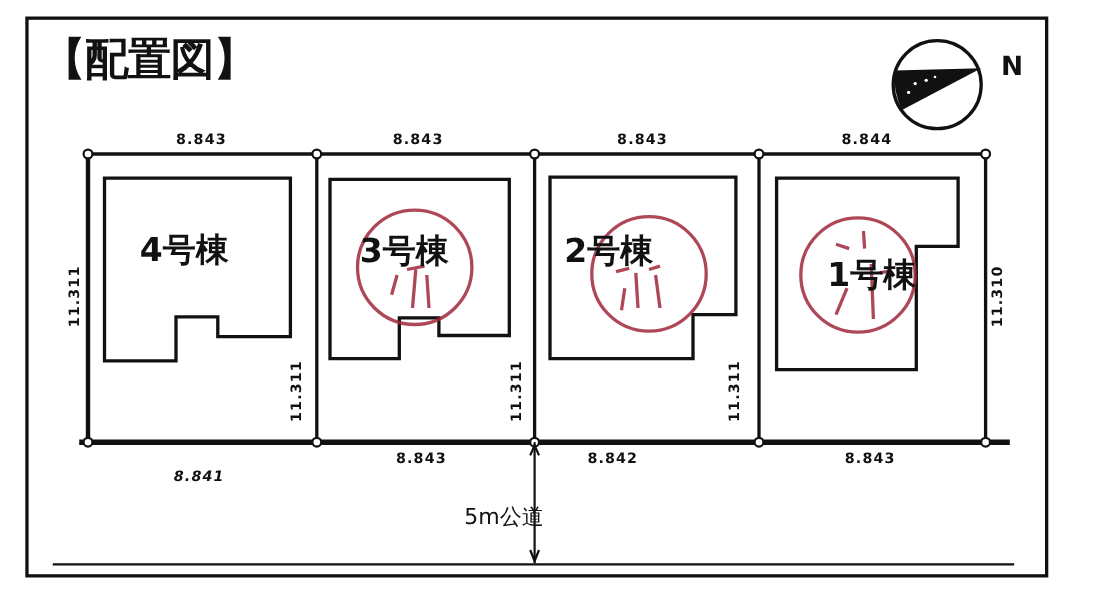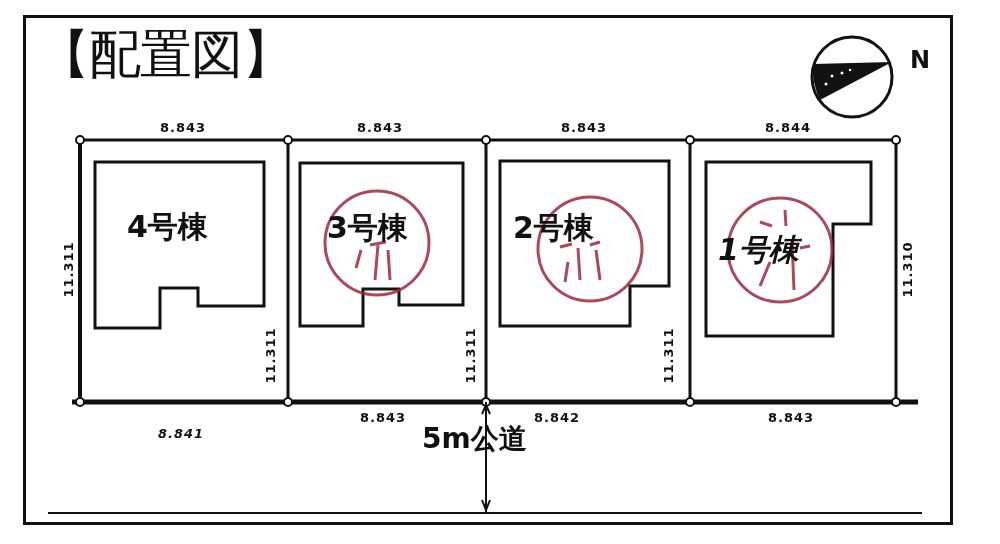--- a/index.html
+++ b/index.html
@@ -1,26 +1,26 @@
 <!DOCTYPE html>
 <html><head>
 <meta charset="utf-8">
 <style>
   html, body { margin:0; padding:0; background:#ffffff; }
   body { width:1000px; height:544px; position:relative; overflow:hidden;
          font-family:"DejaVu Sans", sans-serif; color:#111; }
   .abs { position:absolute; }
   .frame { left:23px; top:15px; width:930px; height:510px; border:3px solid #111; box-sizing:border-box; }
-  .title { left:38px; top:30px; font-size:52px; font-weight:normal; letter-spacing:-1px; line-height:48px; }
+  .title { left:38px; top:30px; font-size:40px; font-weight:bold; letter-spacing:-1px; line-height:48px; }
   .north-label { left:910px; top:46px; font-size:24px; font-weight:bold; }
   .dim { font-size:13px; font-weight:bold; letter-spacing:1px; white-space:nowrap; }
   .dim-v { font-size:13px; font-weight:bold; letter-spacing:1px; white-space:nowrap;
            transform-origin:center center; transform:rotate(-90deg); }
   .lot-label { font-size:30px; font-weight:bold; white-space:nowrap; }
-  .road-label { left:422px; top:420px; font-size:28px; font-weight:bold; white-space:nowrap; }
+  .road-label { left:422px; top:456px; font-size:20px; font-weight:normal; white-space:nowrap; }
   svg { position:absolute; left:0; top:0; }
 </style>
 </head>
 <body>
 
 <div class="abs frame"></div>
 
 <div class="abs title">【配置図】</div>
 
 <svg width="1000" height="544" viewBox="0 0 1000 544">
@@ -99,15 +99,15 @@
 
 <div class="abs dim-v" style="left:38px; top:262px; width:60px; text-align:center;">11.311</div>
 <div class="abs dim-v" style="left:240px; top:348px; width:60px; text-align:center;">11.311</div>
 <div class="abs dim-v" style="left:440px; top:348px; width:60px; text-align:center;">11.311</div>
 <div class="abs dim-v" style="left:638px; top:348px; width:60px; text-align:center;">11.311</div>
 <div class="abs dim-v" style="left:877px; top:262px; width:60px; text-align:center;">11.310</div>
 
 <div class="abs lot-label" style="left:127px; top:207px;text-align:right;">4号棟</div>
 <div class="abs lot-label" style="left:327px; top:208px;">3号棟</div>
 <div class="abs lot-label" style="left:513px; top:208px;">2号棟</div>
-<div class="abs lot-label" style="left:718px; top:230px;font-style:italic;">1号棟</div>
+<div class="abs lot-label" style="left:752px; top:230px;">1号棟</div>
 
 <div class="abs road-label">5m公道</div>
 
 </body></html>

